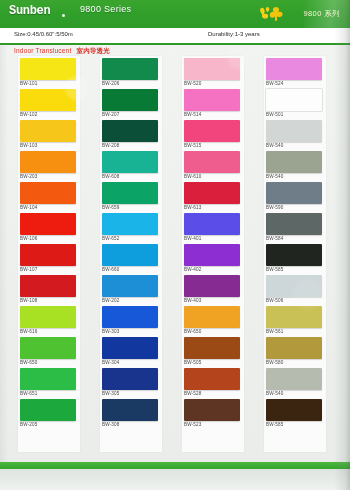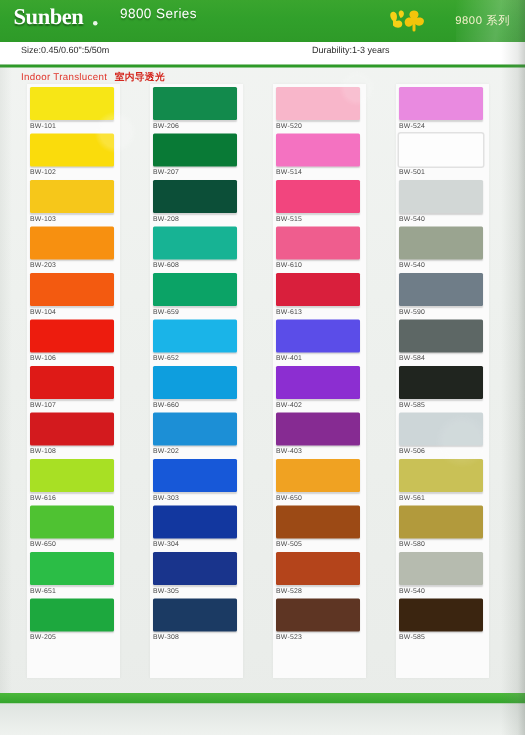--- a/index.html
+++ b/index.html
@@ -16,24 +16,24 @@
   }
 
   
   .header{
     position:absolute;left:0;top:0;width:350px;height:28px;
     background:linear-gradient(180deg,#3aa52e 0%,#31a02b 45%,#2e9a28 100%);
     overflow:hidden;
   }
   .brand{
     position:absolute;left:9px;top:4px;
-    font-size:15px;font-weight:bold;color:#ffffff;
+    font-size:12px;font-weight:bold;color:#ffffff;
     letter-spacing:-0.3px;
     text-shadow:0 1px 1px rgba(0,0,0,.35);
-    font-family:Liberation Serif, serif;
+    font-family:Liberation Mono, monospace;
   }
   .brand-dot{
     position:absolute;left:62px;top:14px;
     width:3px;height:3px;border-radius:50%;background:#ffffff;opacity:.9;
   }
   .series-title{
     position:absolute;left:80px;top:4px;
     font-size:9px;color:#ffffff;letter-spacing:.3px;
     text-shadow:0 1px 1px rgba(0,0,0,.25);
   }

